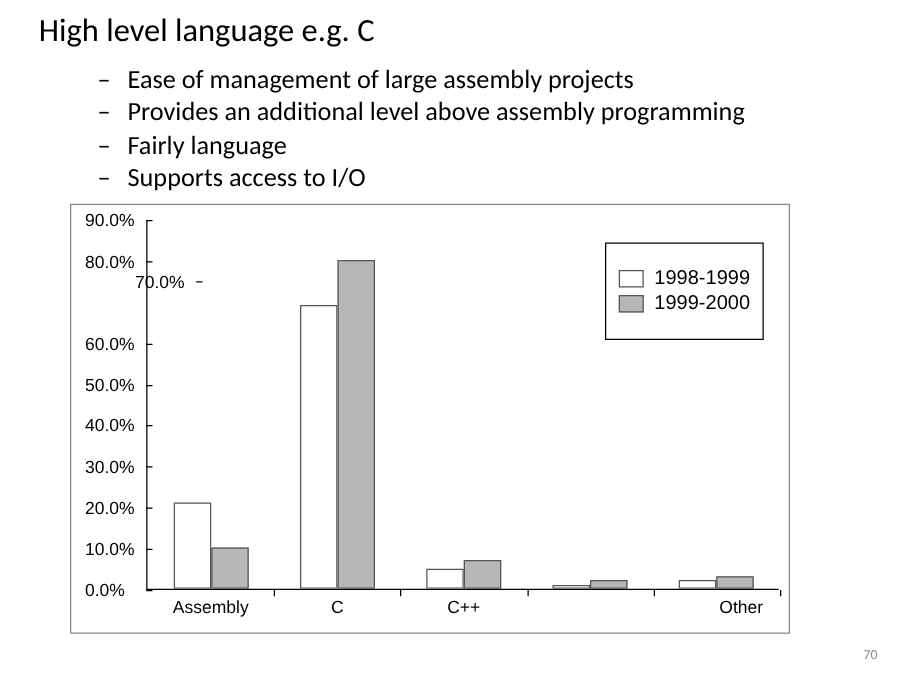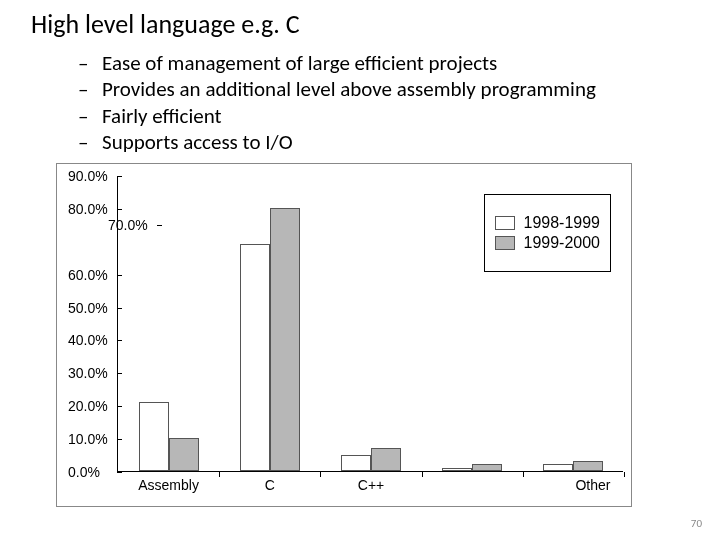--- a/index.html
+++ b/index.html
@@ -106,29 +106,29 @@
   }
 </style>
 </head>
 <body>
 
 <div class="slide">
   <h2>High level language e.g. C</h2>
   <div class="bullets">
     <div class="bullet-row">
         <span class="dash">–</span>
-        <span>Ease of management of large efficient projects</span>
+        <span>Ease of management of large assembly projects</span>
       </div>
     <div class="bullet-row">
         <span class="dash">–</span>
         <span>Provides an additional level above assembly programming</span>
       </div>
     <div class="bullet-row">
         <span class="dash">–</span>
-        <span>Fairly efficient</span>
+        <span>Fairly language</span>
       </div>
     <div class="bullet-row">
         <span class="dash">–</span>
         <span>Supports access to I/O</span>
       </div>
   </div>
 
   <div class="chart-wrap">
     <div class="plot" id="plot">
       <div class="legend">

